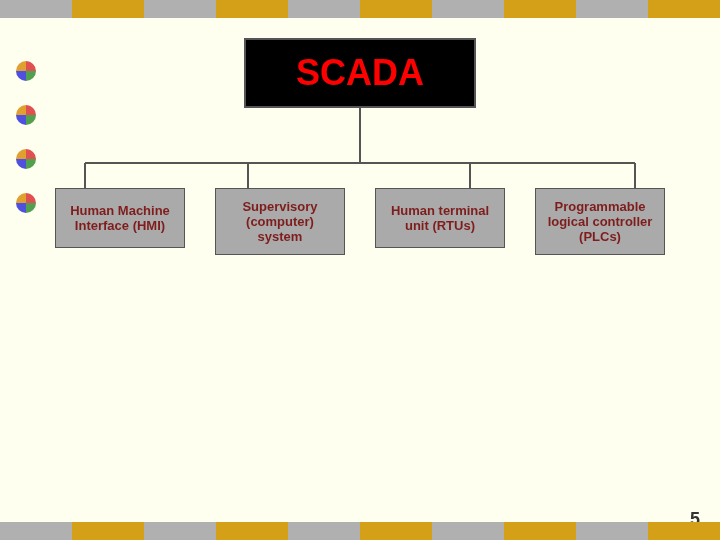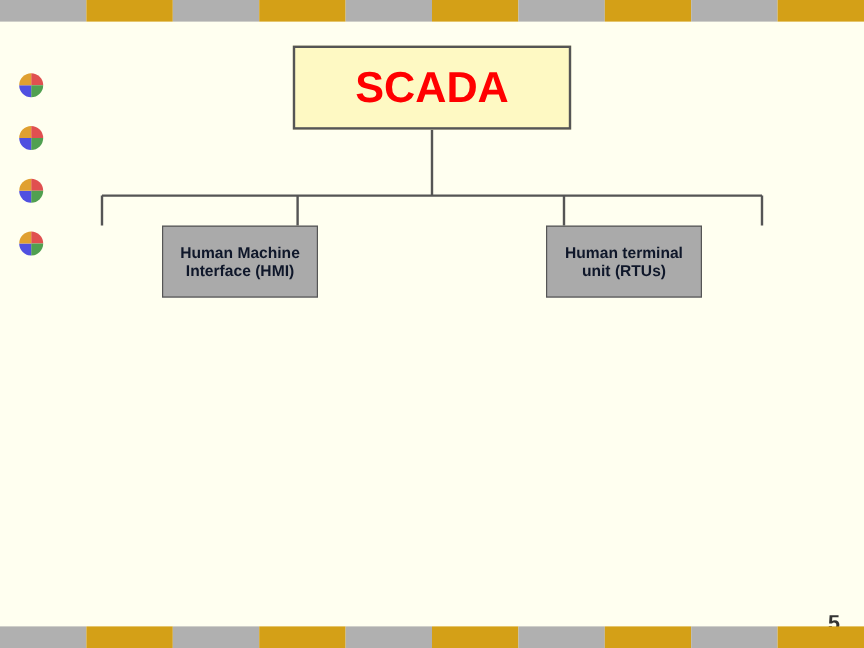--- a/index.html
+++ b/index.html
@@ -28,21 +28,21 @@
     
     .main-content {
       padding: 20px 30px;
       display: flex;
       flex-direction: column;
       align-items: center;
     }
 
     
     .scada-box {
-      background: #fef9c3;
+      background: #000000;
       color: #ff0000;
       font-size: 36px;
       font-weight: bold;
       padding: 12px 50px;
       border: 2px solid #555;
       margin-bottom: 0;
       position: relative;
       z-index: 2;
     }
 
@@ -69,21 +69,21 @@
       flex-direction: row;
       justify-content: space-around;
       align-items: flex-start;
       width: 100%;
       padding: 0 10px;
       margin-top: 80px;
     }
 
     .child-box {
       background: #aaaaaa;
-      color: #0f172a;
+      color: #7f1d1d;
       font-size: 13px;
       font-weight: bold;
       text-align: center;
       padding: 10px 8px;
       border: 1px solid #555;
       width: 130px;
       min-height: 60px;
       display: flex;
       align-items: center;
       justify-content: center;
@@ -177,21 +177,23 @@
       <line x1="55" y1="55" x2="605" y2="55" stroke="#555" stroke-width="2"></line>
 
       <line x1="55" y1="55" x2="55" y2="80" stroke="#555" stroke-width="2"></line>
       <line x1="218" y1="55" x2="218" y2="80" stroke="#555" stroke-width="2"></line>
       <line x1="440" y1="55" x2="440" y2="80" stroke="#555" stroke-width="2"></line>
       <line x1="605" y1="55" x2="605" y2="80" stroke="#555" stroke-width="2"></line>
     </svg>
 
     <div class="children-row" id="children-row">
         <div class="child-box">Human Machine Interface (HMI)</div>
+        <div class="child-box">Supervisory (computer) system</div>
         <div class="child-box">Human terminal unit (RTUs)</div>
+        <div class="child-box">Programmable logical controller (PLCs)</div>
       </div>
   </div>
 
 </div>
 
 <div class="page-number">5</div>
 
 <div class="bottom-bar" id="bottom-bar">
     <div class="top-bar-segment" style="background: rgb(176, 176, 176);"></div>
     <div class="top-bar-segment" style="background: rgb(212, 160, 23);"></div>

